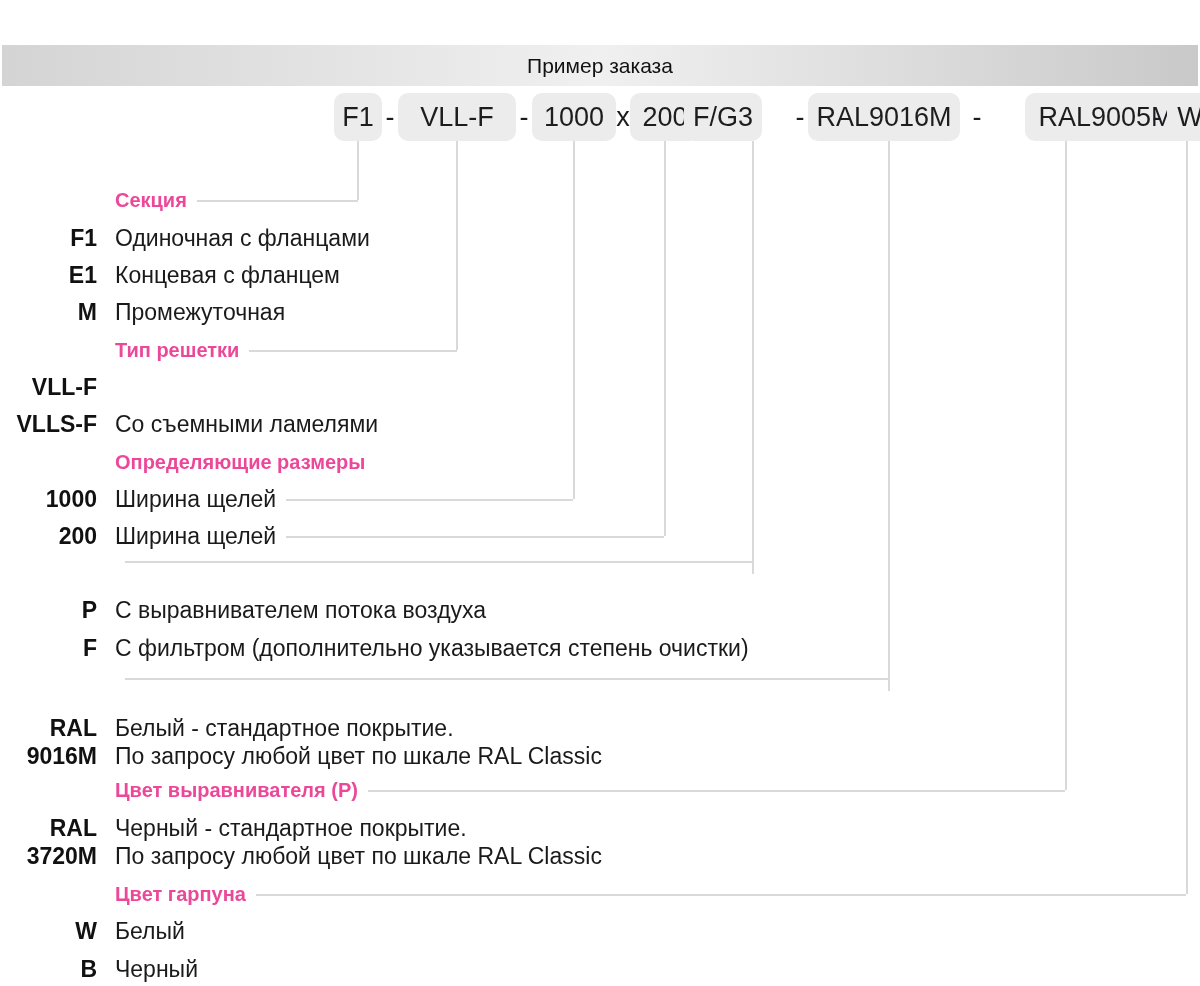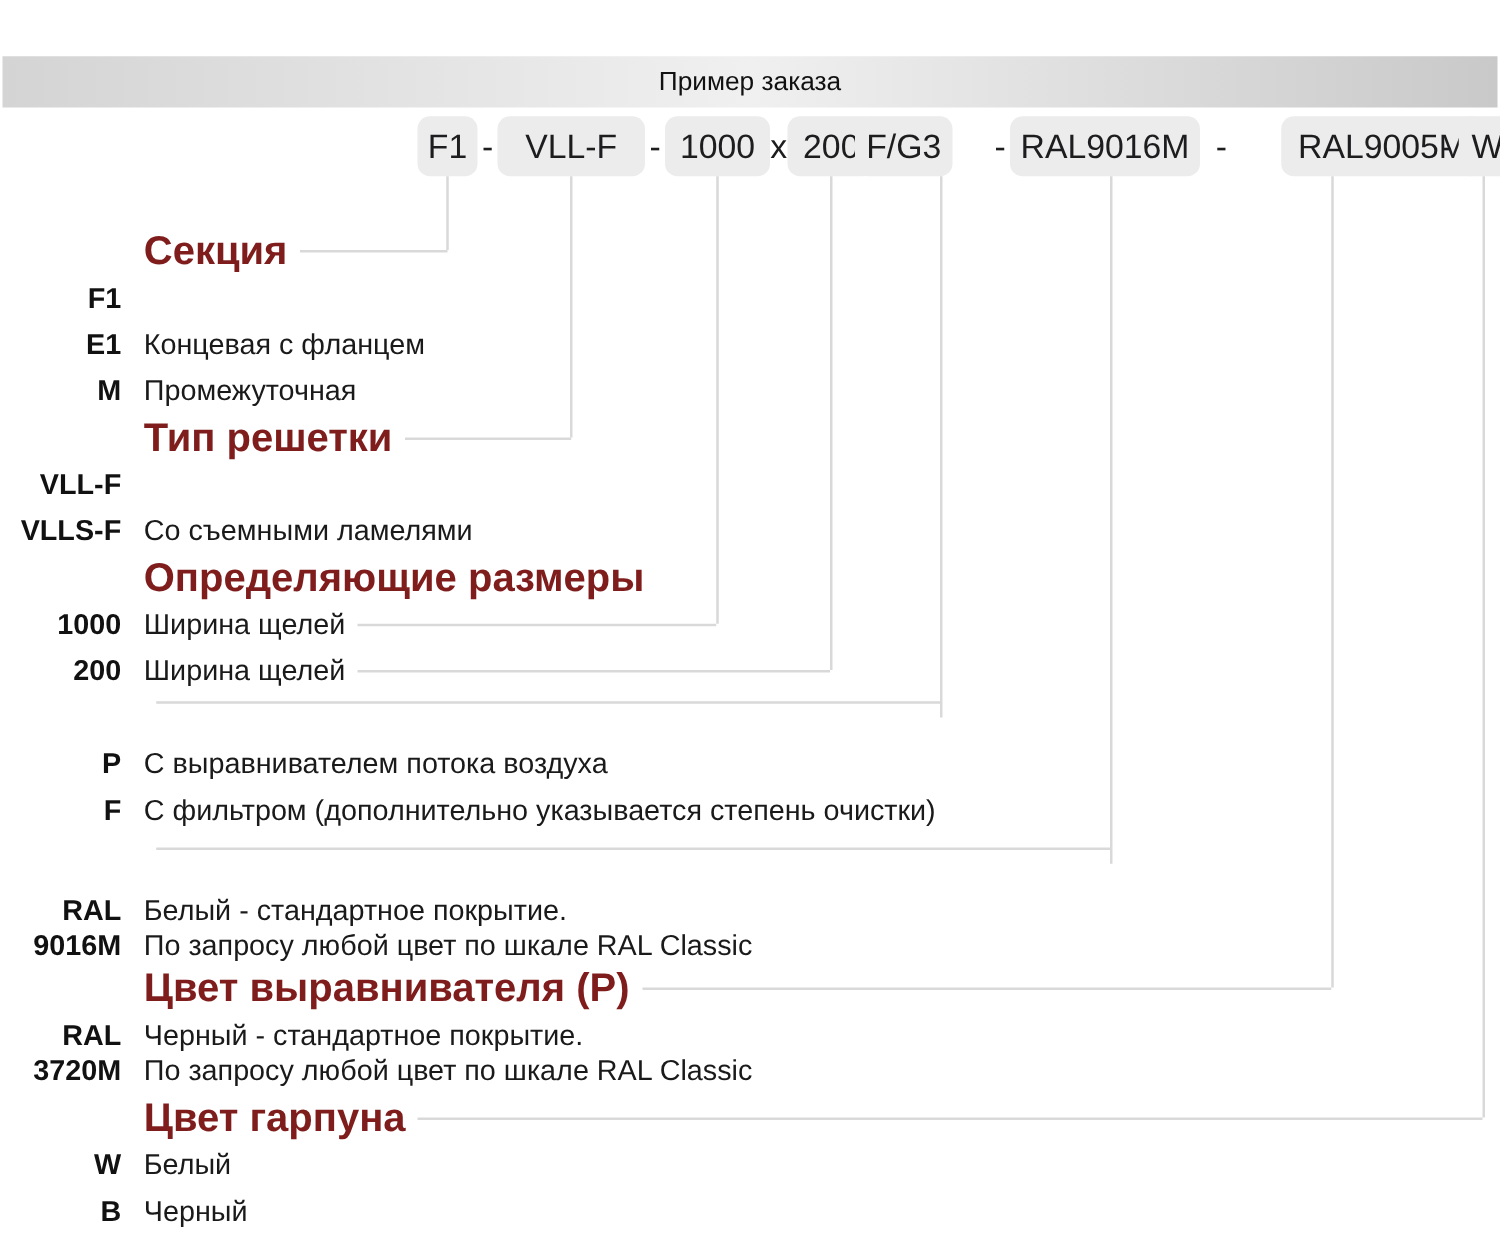--- a/index.html
+++ b/index.html
@@ -51,21 +51,21 @@
     display:flex; align-items:flex-start;
     font-size:23px; line-height:28px; white-space:nowrap;
   }
   .row .code {
     flex:0 0 97px; text-align:right;
     font-weight:700; color:#111;
   }
   .row .desc { margin-left:18px; }
   .cl, .dl { display:block; }
 
-  .row.heading { left:115px; font-weight:700; color:#7f1d1d; font-size:32px; }
+  .row.heading { left:115px; font-weight:700; color:#ec4899; font-size:20px; }
   .row.heading .htext { white-space:nowrap; }
 </style>
 </head>
 <body>
 
 <div class="titlebar">
   <span>Пример заказа</span>
 </div>
 
 <div>
@@ -94,20 +94,21 @@
 <span class="vline" style="left:888px;height:550px"></span>
 <span class="vline" style="left:1065px;height:649px"></span>
 <span class="vline" style="left:1186px;height:753px"></span>
 
 <div class="row heading" style="top:186px;width:243px">
   <span class="htext">Секция</span>
   <span class="hline"></span>
 </div>
 <div class="row" style="top:224px">
   <span class="code">F1</span>
+  <span class="desc">Одиночная с фланцами</span>
 </div>
 <div class="row" style="top:261px">
   <span class="code">E1</span>
   <span class="desc">Концевая с фланцем</span>
 </div>
 <div class="row" style="top:298px">
   <span class="code">M</span>
   <span class="desc">Промежуточная</span>
 </div>
 

